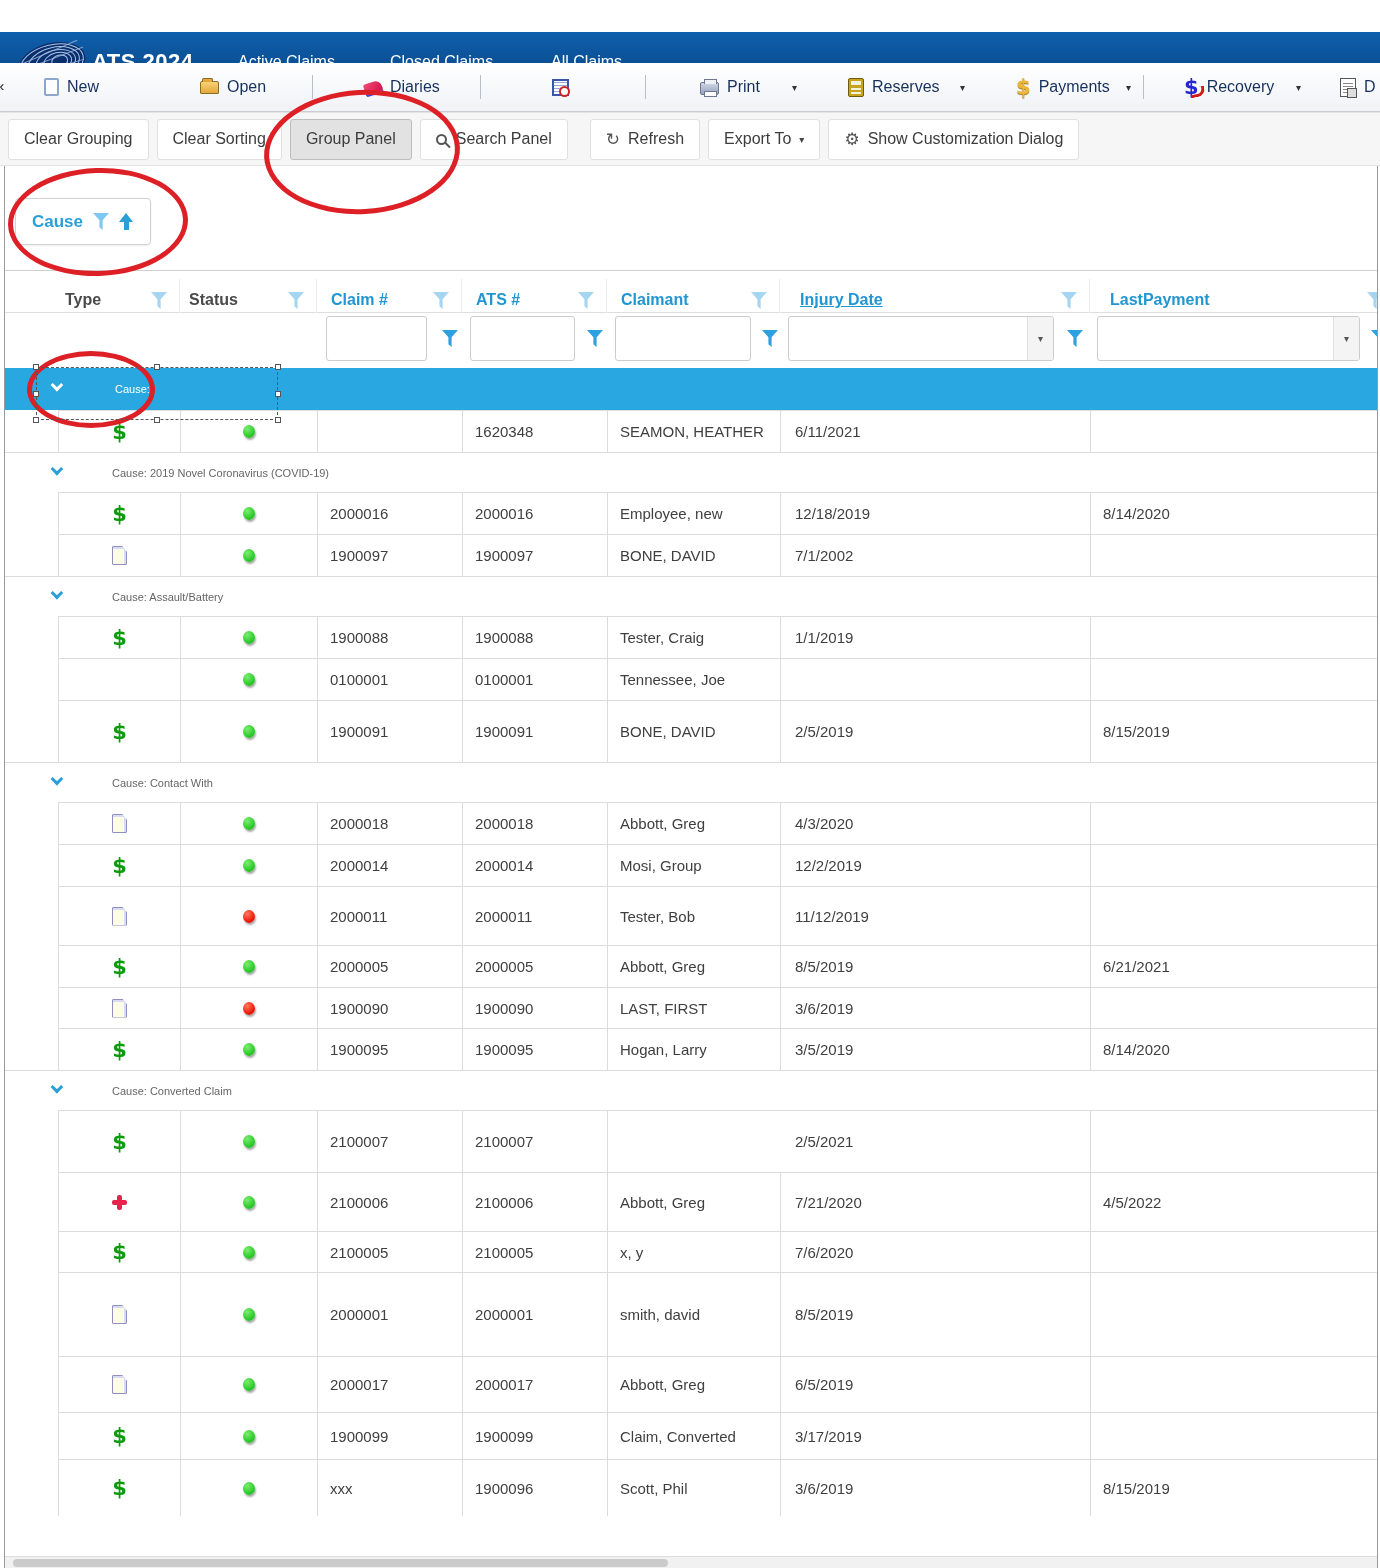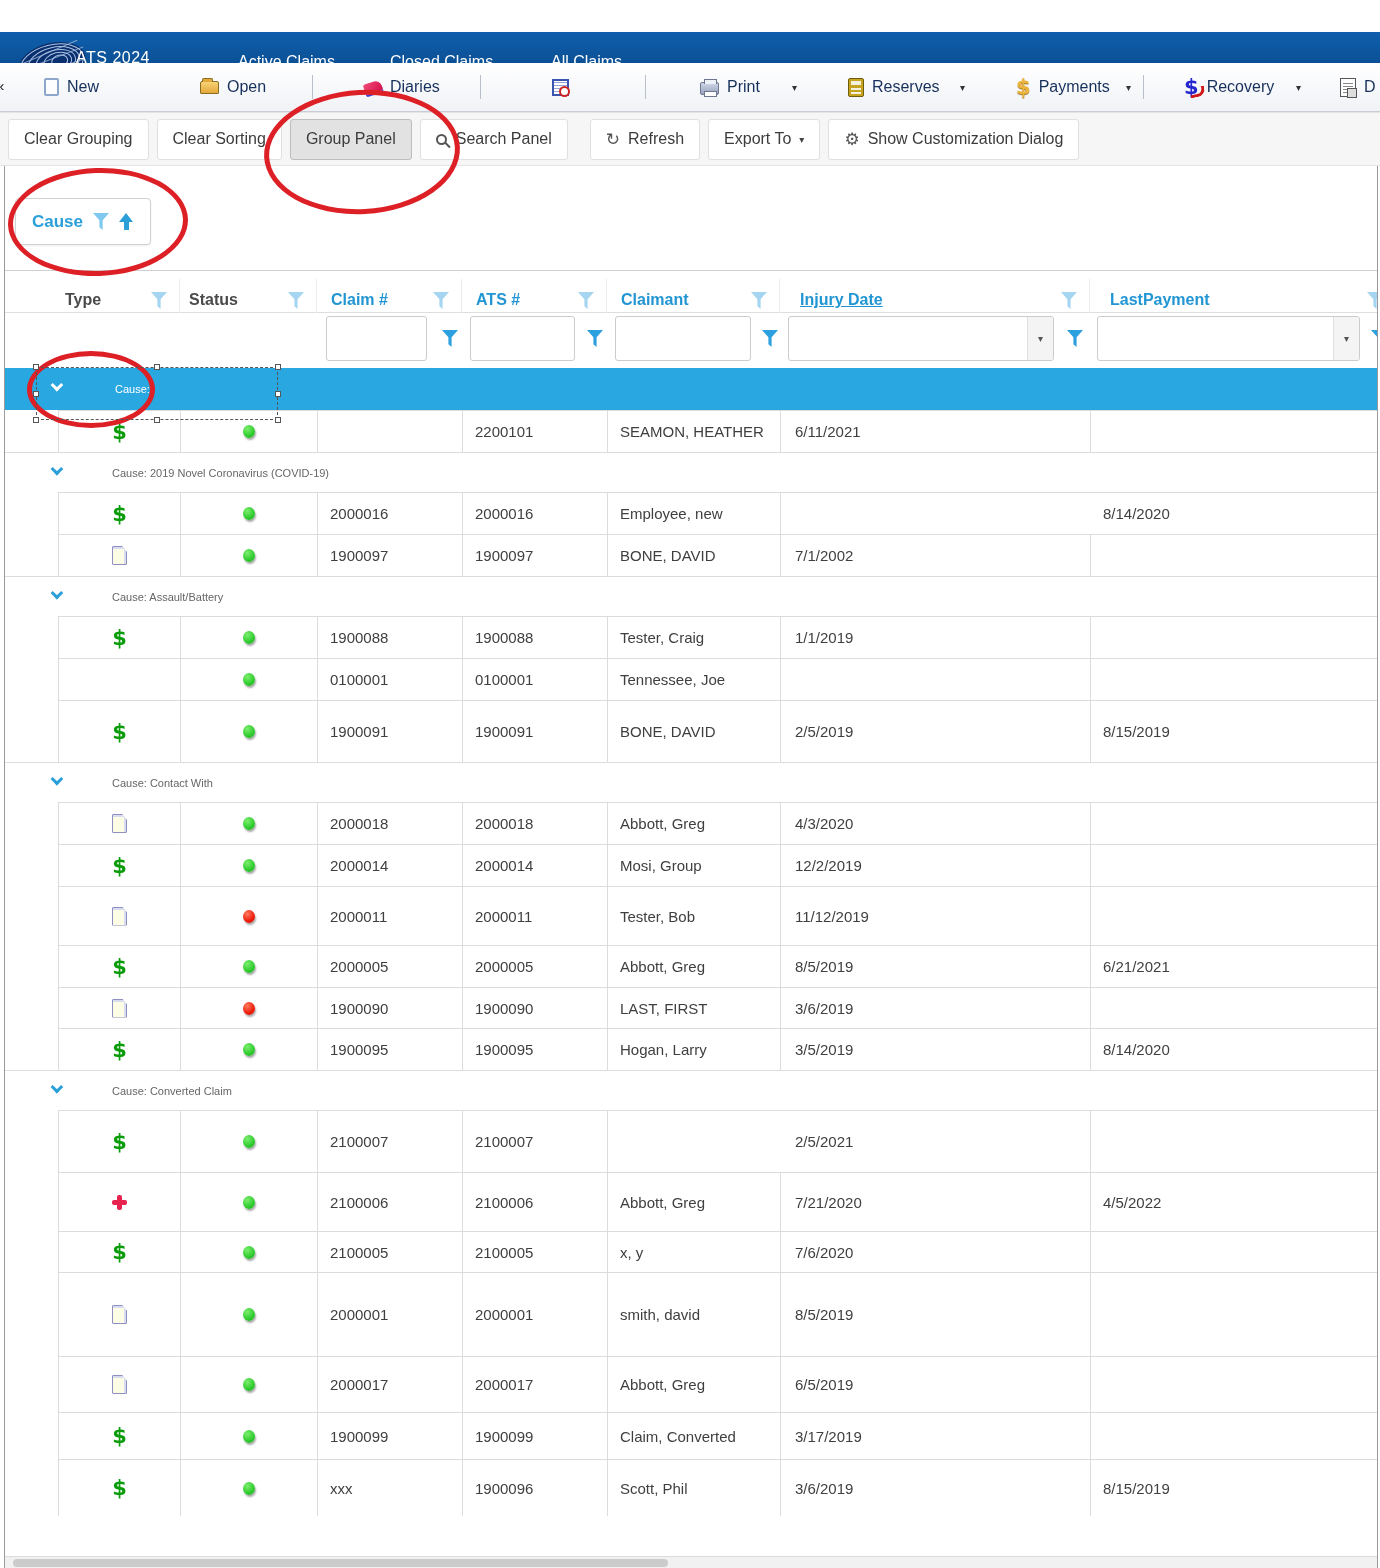--- a/index.html
+++ b/index.html
@@ -4,21 +4,21 @@
 <style>
   * { margin:0; padding:0; box-sizing:border-box; }
   html,body { width:1380px; height:1568px; }
   body { position:relative; font-family:"Liberation Sans", sans-serif; background:#fff; overflow:hidden; }
 
   
   .navbar { position:absolute; left:0; top:0; width:1380px; height:63px;
     background:linear-gradient(#11superb, #083c74); background:linear-gradient(#0f5fae 0%, #0b4f93 55%, #083e78 100%);
     border-bottom:2px solid #06305f;margin-top:32px; }
   .logo { position:absolute; left:16px; top:5px; width:72px; height:52px; }
-  .brand { position:absolute; left:76px; top:17px; color:#fff; font-size:16px; font-weight:normal; letter-spacing:.5px; }
+  .brand { position:absolute; left:92px; top:17px; color:#fff; font-size:22px; font-weight:bold; letter-spacing:.5px; }
   .nav-item { position:absolute; top:21px; color:#fff; font-size:16px; cursor:pointer; }
   .nav-item.n0 { left:238px; } .nav-item.n1 { left:390px; } .nav-item.n2 { left:551px; }
 
   
   .toolbar { position:absolute; left:0; top:63px; width:1380px; height:49px;
     background:linear-gradient(#ffffff, #f0f2f6); border-bottom:1px solid #c9cdd6; }
   .tb-overflow { position:absolute; left:-4px; top:14px; font-size:15px; color:#222; }
   .tb-item { position:absolute; top:0; height:48px; display:flex; align-items:center; gap:8px;
     font-size:16px; color:#16305c; cursor:pointer; white-space:nowrap; }
   .tb-sep { position:absolute; top:12px; width:1px; height:24px; background:#b9bfc9; }
@@ -306,39 +306,40 @@
         <span class="glabel">Cause:</span>
       </div>
       <div class="data-row" style="height: 42px;">
         <div class="cell c-type">
           <span class="tdollar">$</span>
         </div>
         <div class="cell c-status">
           <span class="dot green"></span>
         </div>
         <div class="cell c-claim"></div>
-        <div class="cell c-ats">2200101</div>
+        <div class="cell c-ats">1620348</div>
         <div class="cell c-claimant">SEAMON, HEATHER</div>
         <div class="cell c-injury">6/11/2021</div>
         <div class="cell c-last"></div>
       </div>
       <div class="group-row" style="height: 40px;">
         <span class="chev"></span>
         <span class="glabel">Cause: 2019 Novel Coronavirus (COVID-19)</span>
       </div>
       <div class="data-row" style="height: 42px;">
         <div class="cell c-type">
           <span class="tdollar">$</span>
         </div>
         <div class="cell c-status">
           <span class="dot green"></span>
         </div>
         <div class="cell c-claim">2000016</div>
         <div class="cell c-ats">2000016</div>
         <div class="cell c-claimant">Employee, new</div>
+        <div class="cell c-injury">12/18/2019</div>
         <div class="cell c-last">8/14/2020</div>
       </div>
       <div class="data-row" style="height: 42px;">
         <div class="cell c-type">
           <span class="tdoc"></span>
         </div>
         <div class="cell c-status">
           <span class="dot green"></span>
         </div>
         <div class="cell c-claim">1900097</div>

